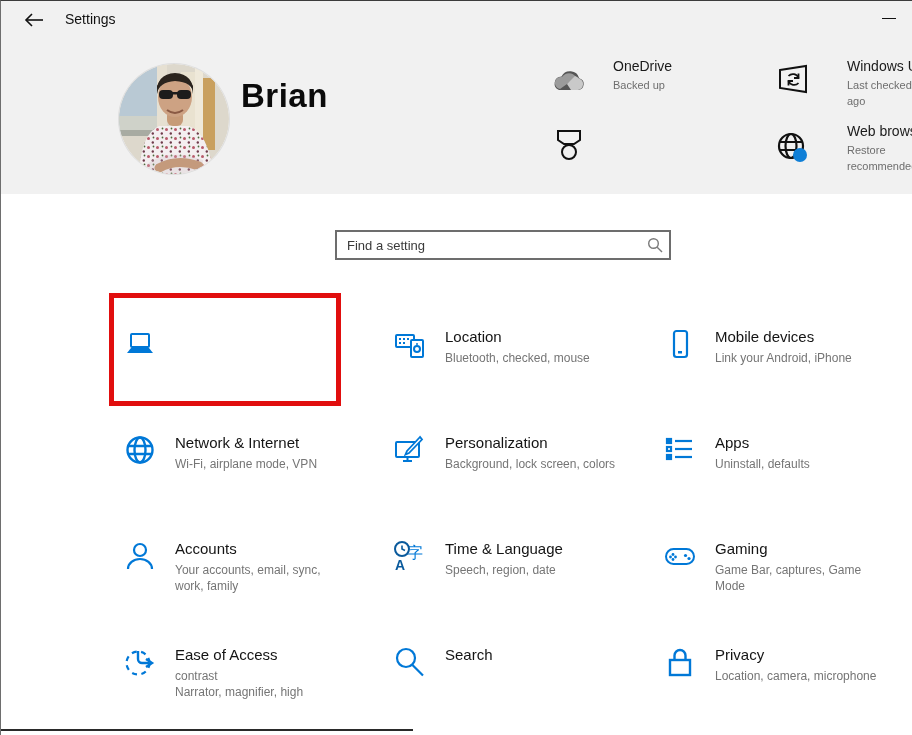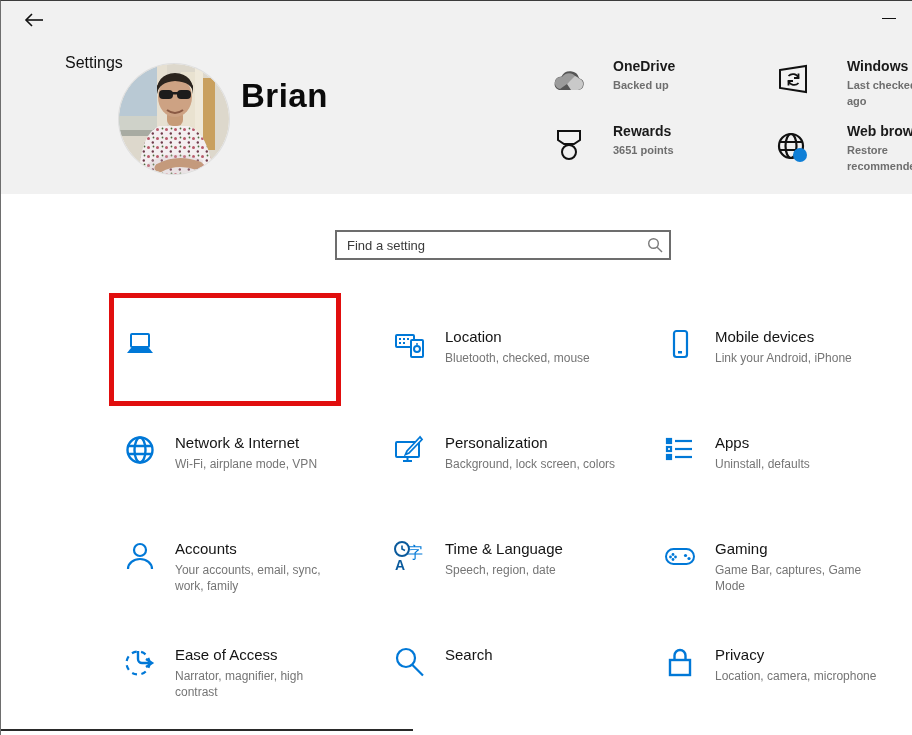--- a/index.html
+++ b/index.html
@@ -7,29 +7,29 @@
   body {
     position:relative; overflow:hidden; background:#ffffff;
     font-family:"Liberation Sans", sans-serif; color:#1a1a1a;
     border-top:1px solid #3c3c3c; border-left:1px solid #6e6e6e;
   }
   .header-bg { position:absolute; left:0; top:0; width:912px; height:193px; background:#f1f1f1; }
 
   
   .titlebar { position:absolute; left:0; top:0; width:912px; height:36px; }
   .back-btn { position:absolute; left:12px; top:4px; width:42px; height:30px; display:flex; align-items:center; justify-content:center; cursor:pointer; background:transparent; border:none; }
-  .tb-title { position:absolute; left:64px; top:0; height:36px; line-height:36px; font-size:16px; color:#111;margin-top:44px; }
+  .tb-title { position:absolute; left:64px; top:0; height:36px; line-height:36px; font-size:14px; color:#111; }
   .min-btn { position:absolute; left:864px; top:0; width:48px; height:32px; display:flex; align-items:center; justify-content:center; font-size:14px; color:#111; background:transparent; border:none; cursor:pointer; }
 
   
   .avatar { position:absolute; left:118px; top:63px; width:110px; height:110px; border-radius:50%; overflow:hidden; box-shadow:0 0 0 1px rgba(0,0,0,.08); }
   .user-name { position:absolute; left:240px; top:76px; font-size:33px; font-weight:bold; color:#0b0b0b; letter-spacing:.5px; }
 
   
-  .status-item { position:absolute; display:flex;font-weight:bold; }
+  .status-item { position:absolute; display:flex; }
   .status-icon { flex:none; width:40px; display:flex; justify-content:center; }
   .status-text .st-title { font-size:14px; color:#1a1a1a; line-height:18px; margin-bottom:3px; }
   .status-text .st-line { font-size:11px; color:#6e6e6e; line-height:15.5px; }
   .pos-onedrive { left:548px; top:56px; }  .pos-onedrive .status-icon { margin-top:12px; }
   .pos-rewards  { left:548px; top:121px; } .pos-rewards .status-icon { margin-top:6px; }
   .pos-winup    { left:772px; top:56px; width:230px; }  .pos-winup .status-icon { margin-top:6px; }
   .pos-webbr    { left:772px; top:121px; width:230px; } .pos-webbr .status-icon { margin-top:8px; }
   .pos-onedrive .status-text, .pos-rewards .status-text { margin-left:24px; width:200px; }
   .pos-winup .status-text, .pos-webbr .status-text { margin-left:34px; width:160px; }
 
@@ -130,24 +130,20 @@
   </div>
 </div>
 
 <div class="status-item pos-rewards">
   <div class="status-icon">
     <svg width="30" height="36" viewBox="0 0 30 36" fill="none" stroke="#111" stroke-width="2">
       <path d="M4 3 H26 V12 L20 16 H10 L4 12 Z"></path>
       <circle cx="15" cy="24" r="7"></circle>
     </svg>
   </div>
-  <div class="status-text">
-    <div class="st-title">Rewards</div>
-    <div class="st-line">3651 points</div>
-  </div>
 </div>
 
 <div class="status-item pos-winup">
   <div class="status-icon">
     <svg width="32" height="32" viewBox="0 0 32 32" fill="none" stroke="#111" stroke-width="2">
       <path d="M3 7 L29 3 V29 L3 25 Z"></path>
       <path d="M11.5 13 a6 6 0 0 1 10 2" stroke-width="1.8"></path>
       <path d="M21.5 20 a6 6 0 0 1 -10 -2" stroke-width="1.8"></path>
       <path d="M21.5 10.5 V15 H17" stroke-width="1.8"></path>
       <path d="M11.5 22.5 V18 H16" stroke-width="1.8"></path>
@@ -336,22 +332,22 @@
   <div class="tile">
     <div class="tile-icon">
       <svg width="34" height="34" viewBox="0 0 34 34" fill="none" stroke="#0078d7" stroke-width="2.2">
         <circle cx="15" cy="17" r="11.5" stroke-dasharray="5 4.5"></circle>
         <path d="M15 5 V13 a4 4 0 0 0 4 4 h7" stroke-width="2.4"></path>
         <path d="M23 13 L29 17 L23 21" stroke-width="2.4"></path>
       </svg>
     </div>
     <div class="tile-text">
       <div class="tile-title">Ease of Access</div>
+      <div class="tile-sub">contrast</div>
       <div class="tile-sub">Narrator, magnifier, high</div>
-      <div class="tile-sub">contrast</div>
     </div>
   </div>
 
   <div class="tile">
     <div class="tile-icon">
       <svg width="34" height="34" viewBox="0 0 34 34" fill="none" stroke="#0078d7" stroke-width="2.2">
         <circle cx="13" cy="12" r="9"></circle>
         <path d="M19.5 19 L30 29.5"></path>
       </svg>
     </div>

